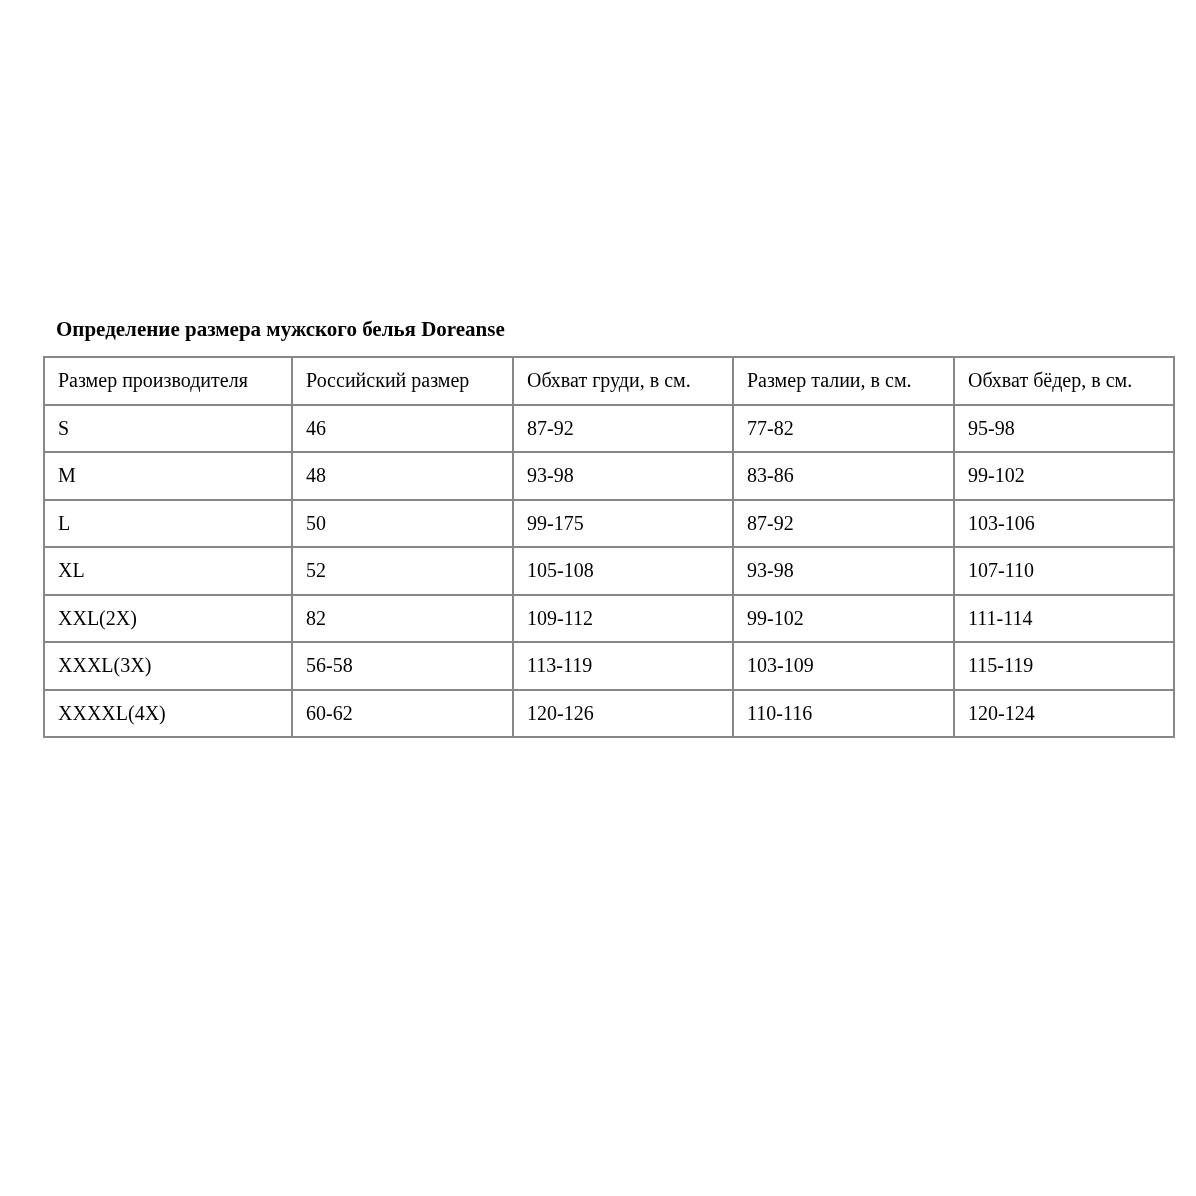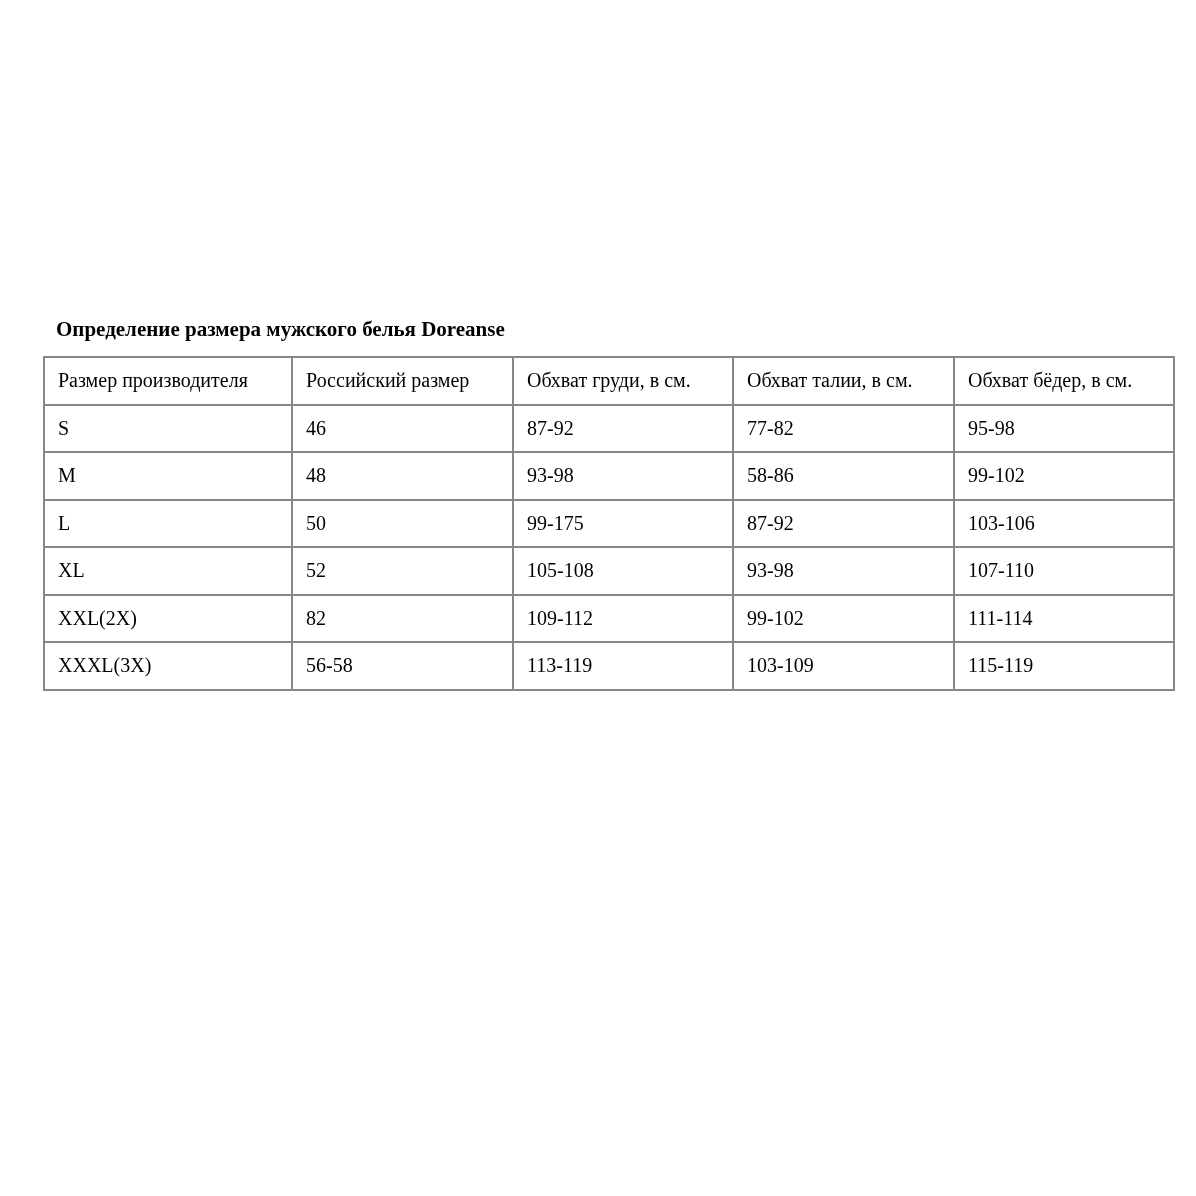--- a/index.html
+++ b/index.html
@@ -75,37 +75,37 @@
         <col class="c1">
         <col class="c2">
         <col class="c3">
         <col class="c4">
     </colgroup>
     <thead>
       <tr>
           <th>Размер производителя</th>
           <th>Российский размер</th>
           <th>Обхват груди, в см.</th>
-          <th>Обхват талии, в см.</th>
+          <th>Размер талии, в см.</th>
           <th>Обхват бёдер, в см.</th>
         </tr>
     </thead>
     <tbody>
         <tr>
           <td>S</td>
           <td>46</td>
           <td>87-92</td>
           <td>77-82</td>
           <td>95-98</td>
         </tr>
         <tr>
           <td>M</td>
           <td>48</td>
           <td>93-98</td>
-          <td>58-86</td>
+          <td>83-86</td>
           <td>99-102</td>
         </tr>
         <tr>
           <td>L</td>
           <td>50</td>
           <td>99-175</td>
           <td>87-92</td>
           <td>103-106</td>
         </tr>
         <tr>
@@ -122,16 +122,23 @@
           <td>99-102</td>
           <td>111-114</td>
         </tr>
         <tr>
           <td>XXXL(3X)</td>
           <td>56-58</td>
           <td>113-119</td>
           <td>103-109</td>
           <td>115-119</td>
         </tr>
+        <tr>
+          <td>XXXXL(4X)</td>
+          <td>60-62</td>
+          <td>120-126</td>
+          <td>110-116</td>
+          <td>120-124</td>
+        </tr>
       </tbody>
   </table>
 
 </div>
 
 </body></html>

